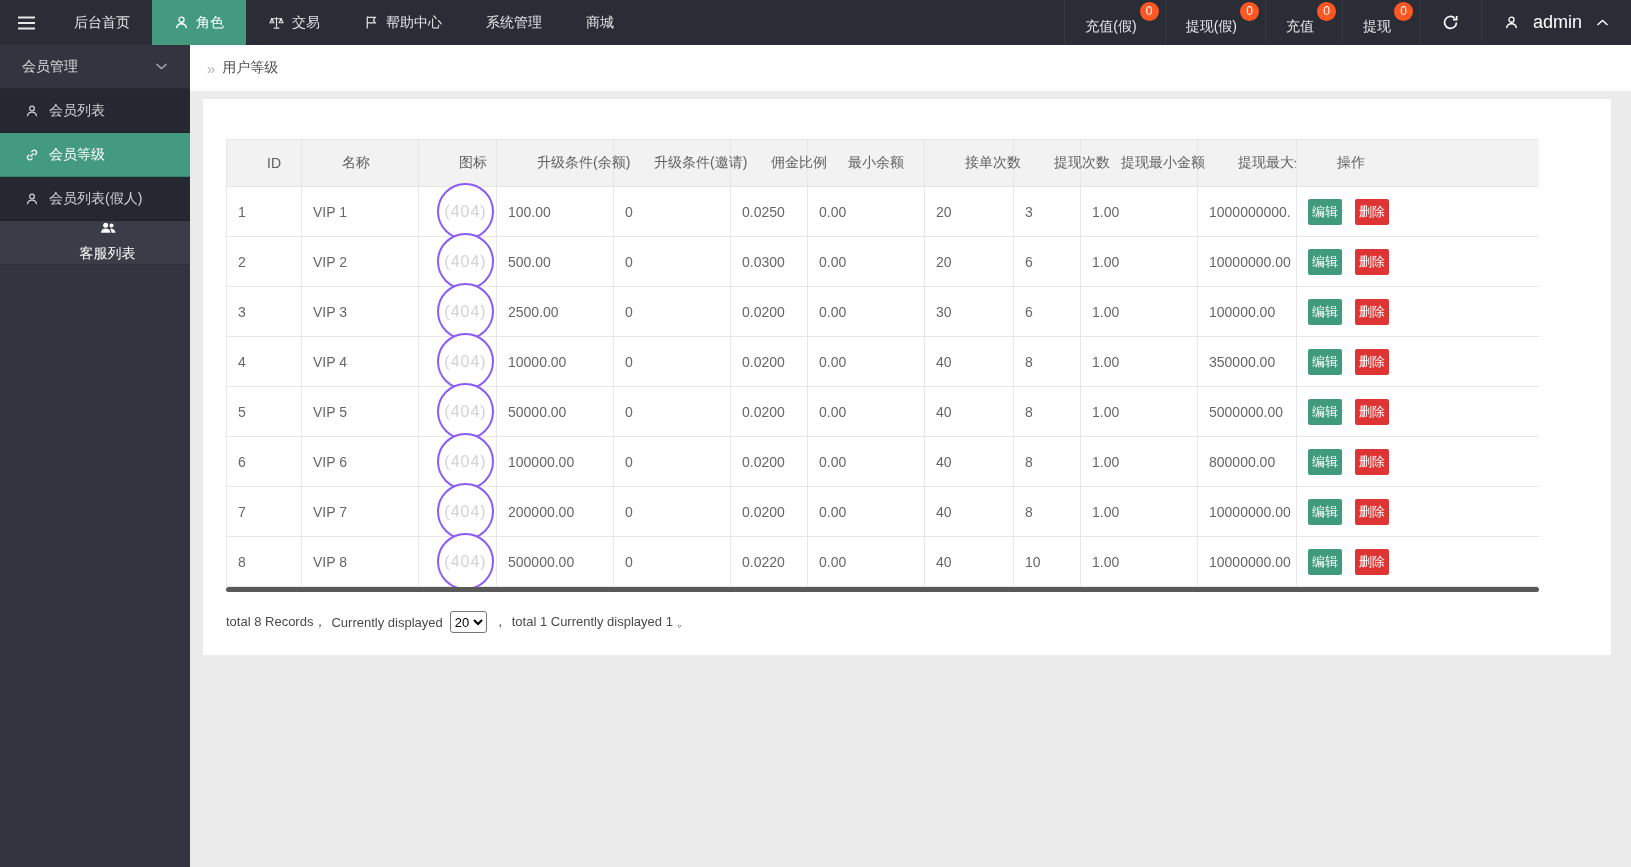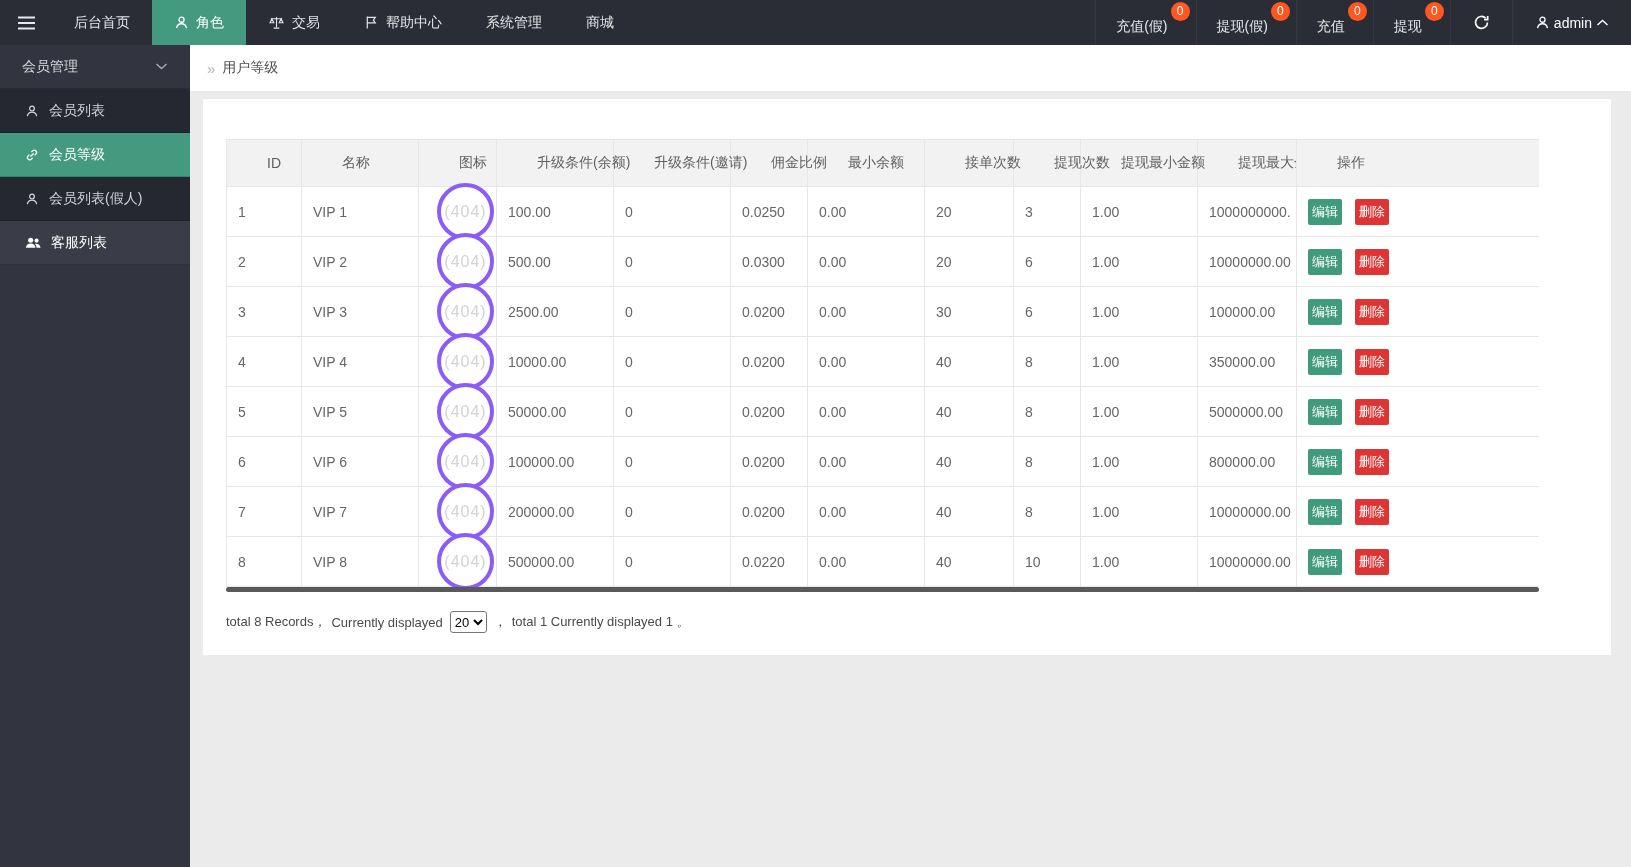--- a/index.html
+++ b/index.html
@@ -23,52 +23,52 @@
     cursor:pointer; color:#e3e4e6; gap:7px;}
   .nav-item.active{ background:#449a7e; color:#fff;}
   .header-right{ margin-left:auto; display:flex; align-items:stretch;}
   .quick-item{ position:relative; display:flex; align-items:center;
     padding:8px 28px 0 20px; font-size:14px; cursor:pointer; border-left:1px solid #343741;}
   .badge{ position:absolute; top:2px; right:6px; min-width:19px; height:19px;
     line-height:19px; border-radius:50%; background:#ff5722; color:#fff;
     font-size:12px; text-align:center; padding:0 2px;}
   .refresh-btn{ display:flex; align-items:center; padding:0 22px; cursor:pointer;
     border-left:1px solid #343741;}
-  .user-menu{ display:flex; align-items:center; gap:4px; padding:0 22px;
-    font-size:14px; cursor:pointer; border-left:1px solid #343741; color:#fff;justify-content:flex-end;}
+  .user-menu{ display:flex; align-items:center; gap:14px; padding:0 22px;
+    font-size:18px; cursor:pointer; border-left:1px solid #343741; color:#fff;justify-content:flex-end;}
 
   
   .sidebar{ position:absolute; top:45px; left:0; width:190px; height:822px;
     background:#32343f;}
   .side-item{ height:44px; display:flex; align-items:center; font-size:14px;
     color:#d9dadd; cursor:pointer; border-bottom:1px solid rgba(0,0,0,.16);}
   .side-item.section{ padding:4px 22px; justify-content:space-between;}
   .side-item.child{ padding-left:25px; gap:10px; background:#262831; color:#d2d3d6;}
   .side-item.child.active{ background:#449a7e; color:#fff;}
-  .side-item.child.kefu{ background:#3a3c47; color:#fff;}
+  .side-item.child.kefu{ background:#3a3c47; color:#fff;flex-direction:column;}
   .chev{ color:#a9abb3;}
 
   
   .main{ position:absolute; left:190px; top:45px; width:1441px; height:822px;}
   .breadcrumb-bar{ height:46px; background:#fff; display:flex; align-items:center;
     padding-left:17px; font-size:14px; color:#4d4d4d; gap:7px;}
   .crumb-arrow{ color:#b3b3b3; font-size:15px;}
   .panel{ margin:8px 20px 0 13px; background:#fff; height:556px;
     padding:40px 24px 0 23px; overflow:hidden;}
 
   .table-wrap{ width:1313px; overflow:hidden;}
   table{ border-collapse:collapse; width:1313px; table-layout:fixed;
     font-size:14px; color:#666;}
   th,td{ border:1px solid #e7e7e7; padding:0 0 0 11px; text-align:left;
     white-space:nowrap;}
   th{ background:#f2f2f2; height:47px; color:#5f5f5f; font-weight:normal;padding-left:40px;}
   td{ height:49px; background:#fff;}
   td.clip,th.clip{ overflow:hidden;}
   td.icon-cell{ overflow:visible; padding-left:18px;}
-  .ph404{ width:57px; height:57px; border:4px solid #8b5cf6; border-radius:50%;
+  .ph404{ width:57px; height:57px; border:2px solid #8b5cf6; border-radius:50%;
     background:#fff; color:#d3d3d3; display:flex; align-items:center;
     justify-content:center; font-size:16px; letter-spacing:1px;
     margin:-4px 0; position:relative; z-index:1;}
   .btn{ display:inline-block; height:26px; padding:0 4px; border:none;
     border-radius:2px; color:#fff; font-size:13px; cursor:pointer;
     font-family:inherit; margin-right:9px; line-height:26px;}
   .btn.edit{ background:#3f9b7b;}
   .btn.del{ background:#df3434;}
 
   .hscroll{ width:1313px; height:5px; background:#595959; border-radius:3px;

